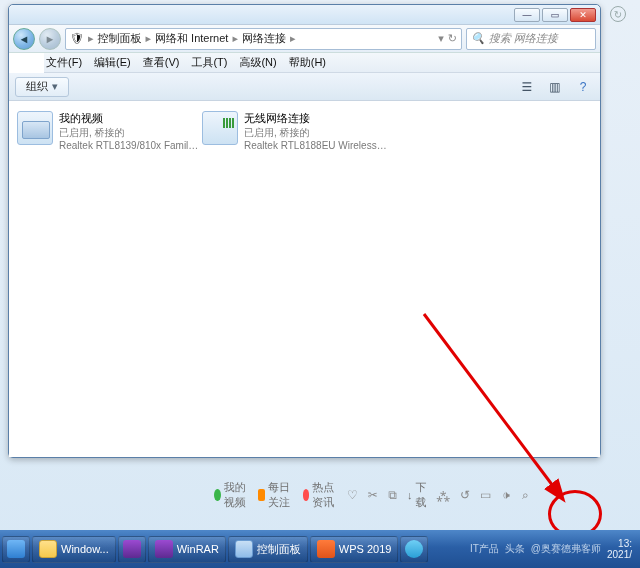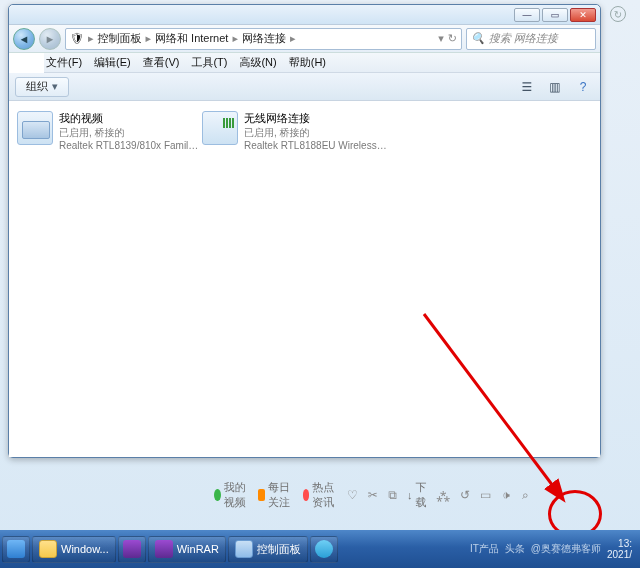--- a/index.html
+++ b/index.html
@@ -197,20 +197,24 @@
       <div class="tico c-wr"></div>
     </div>
   <div class="tbtn">
       <div class="tico c-wr"></div>
       <span>WinRAR</span>
     </div>
   <div class="tbtn">
       <div class="tico c-c"></div>
       <span>控制面板</span>
     </div>
+  <div class="tbtn">
+      <div class="tico c-w"></div>
+      <span>WPS 2019</span>
+    </div>
   <div class="tbtn small">
       <div class="tico c-e"></div>
     </div>
   <div class="tray">
     <span class="wm">IT产品</span>
     <span class="wm">头条</span>
     <span class="wm">@奥赛德弗客师</span>
     <div class="traytime">
       <div>13:</div>
       <div>2021/</div>

